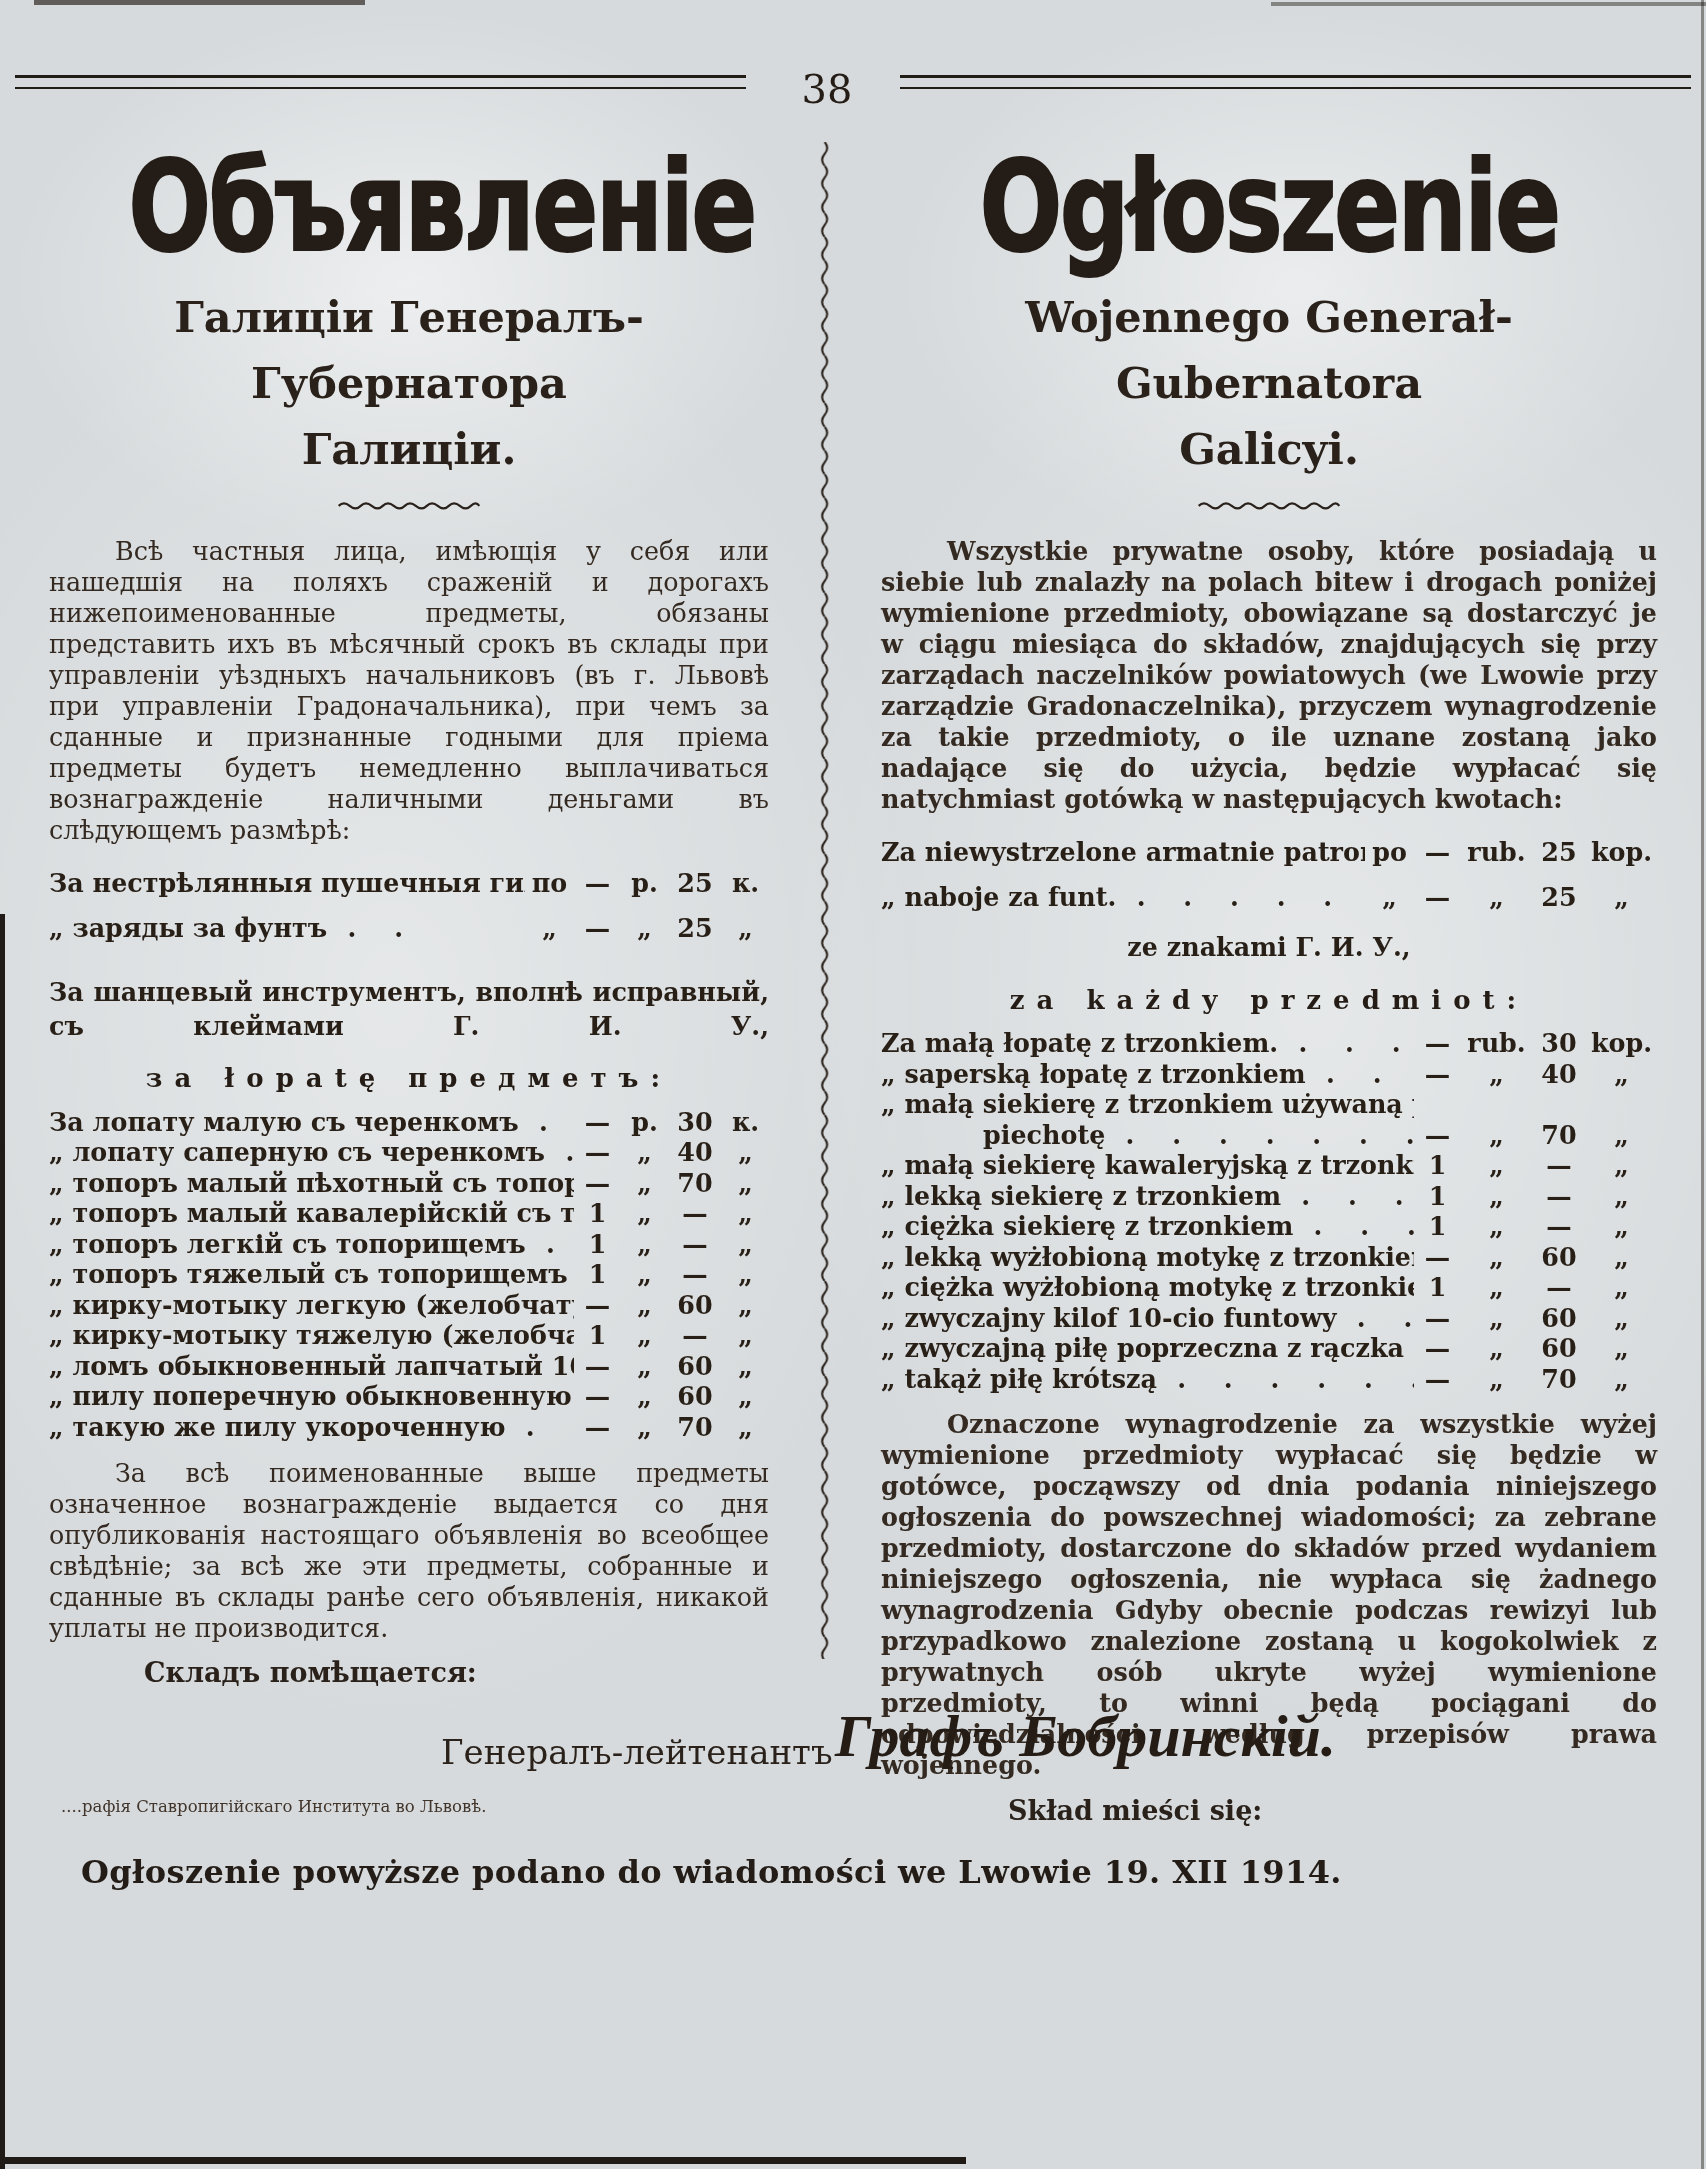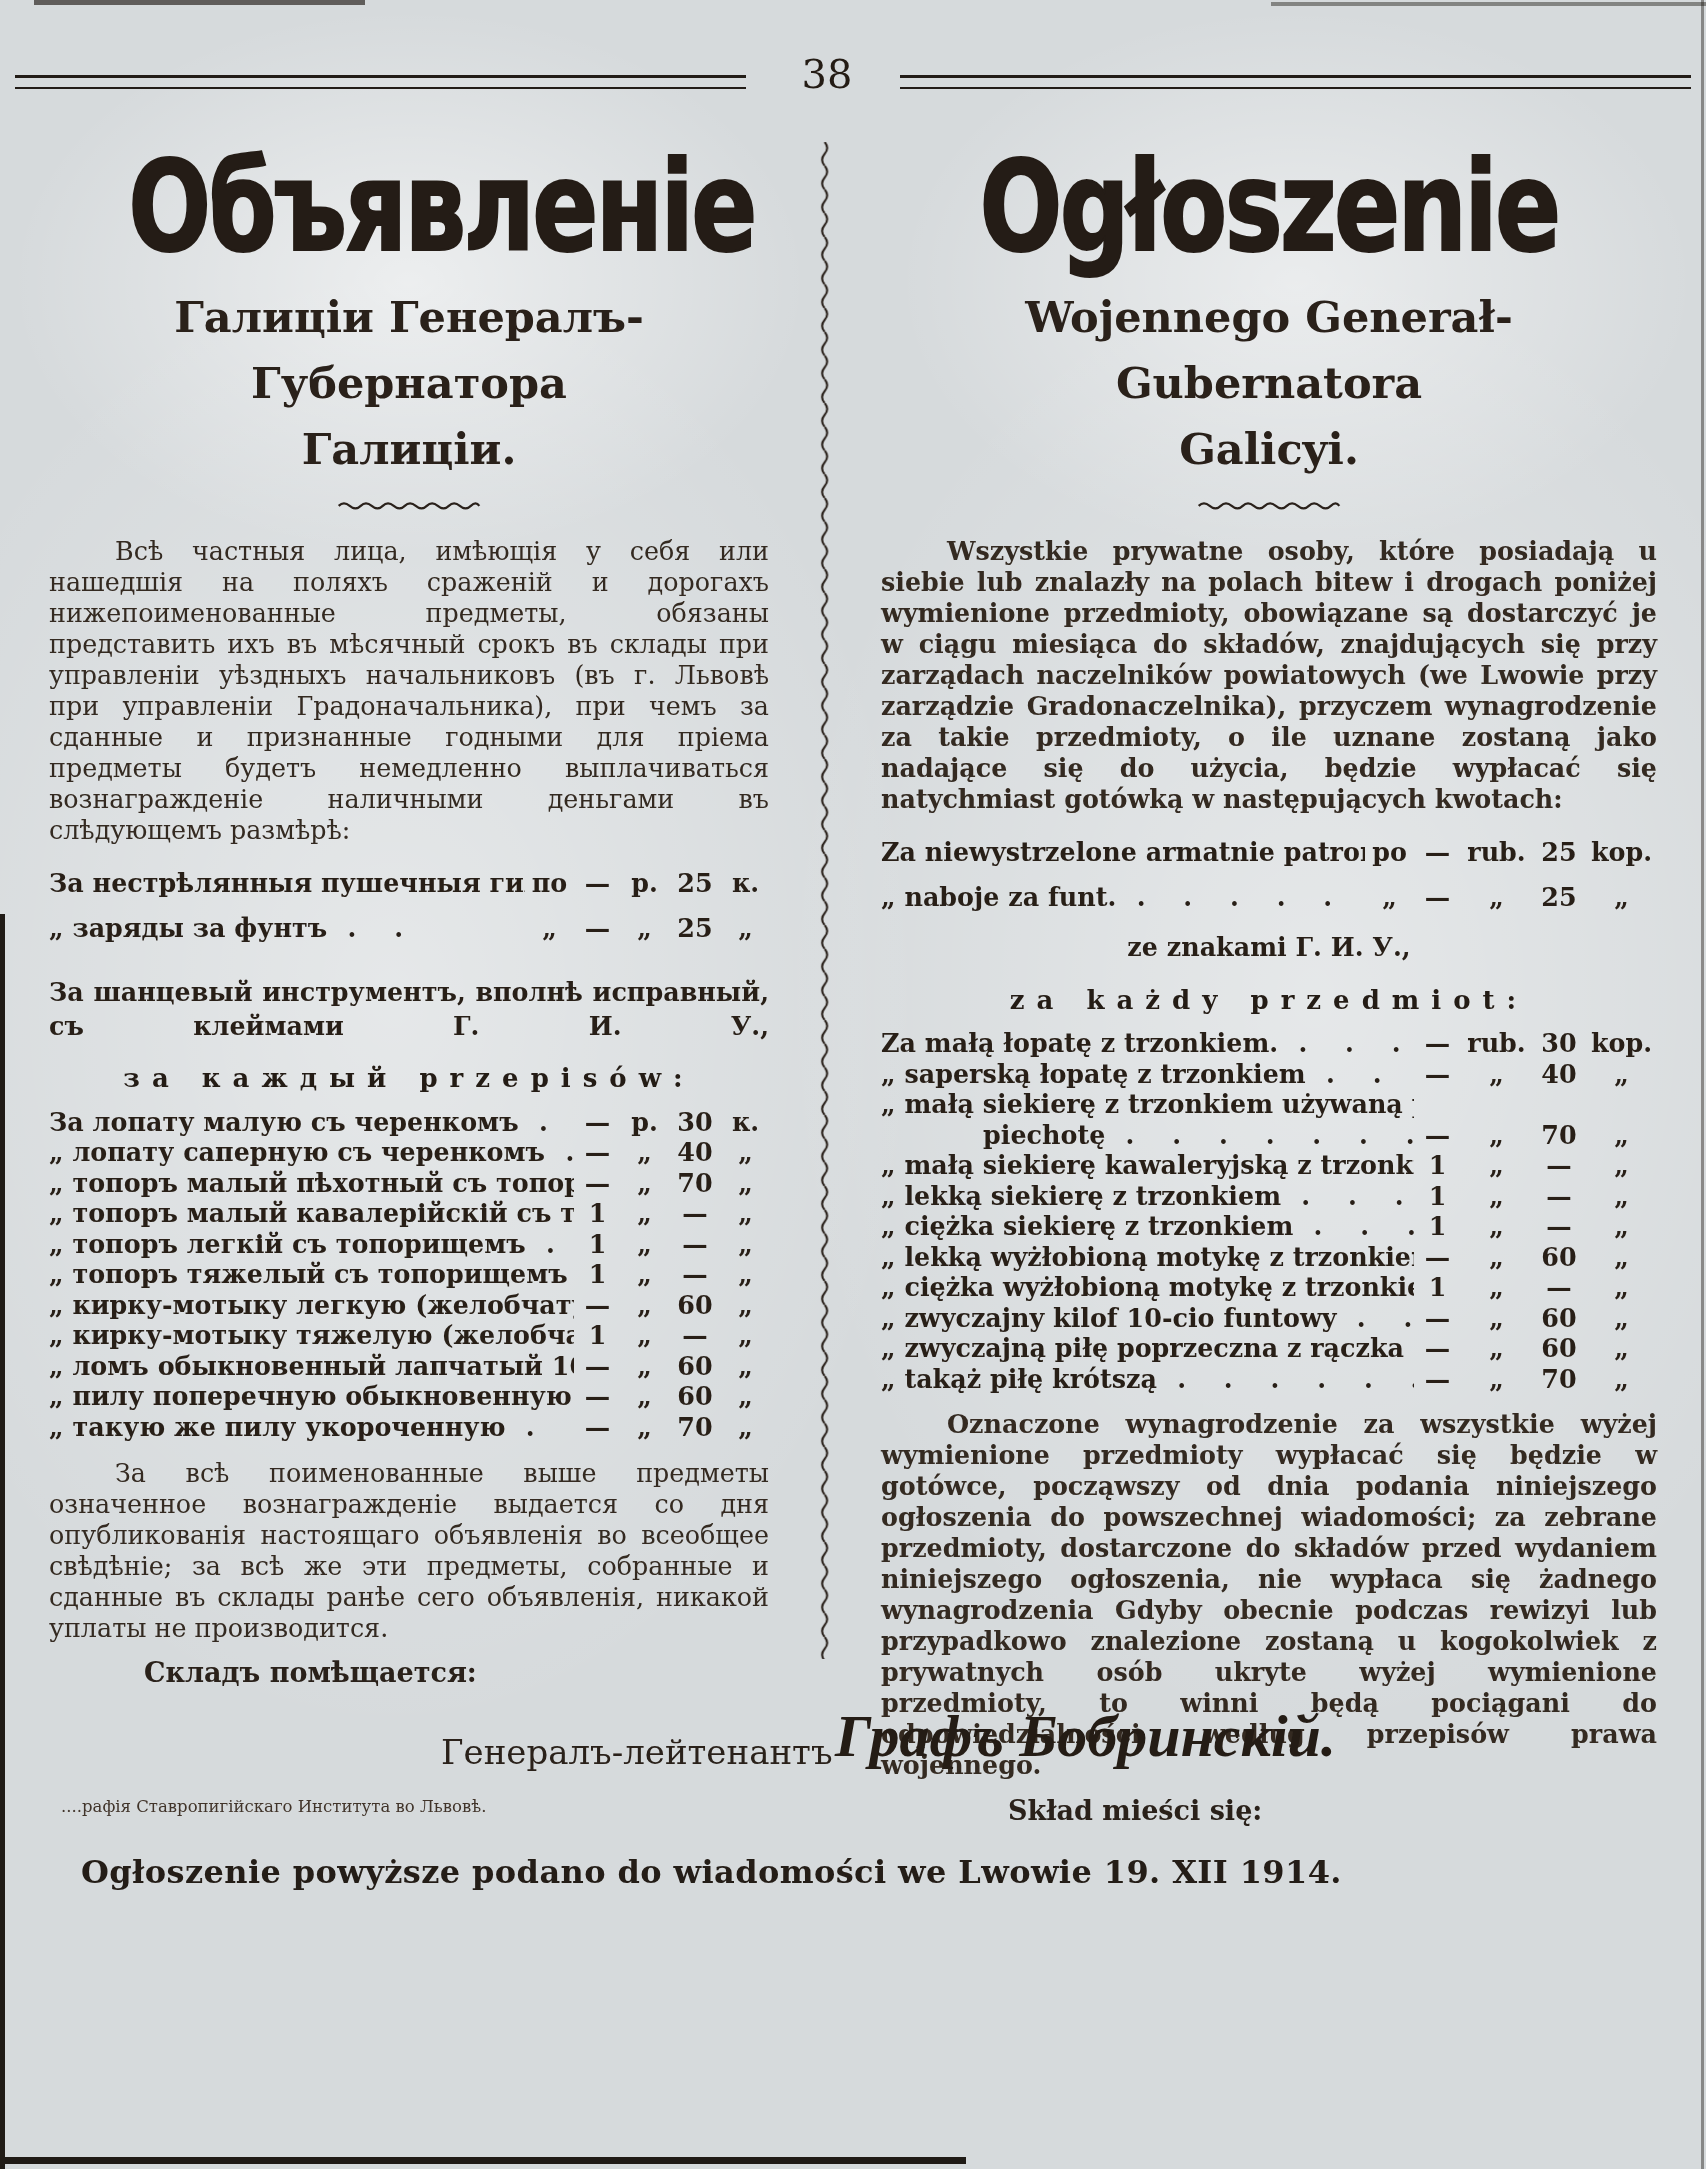--- a/index.html
+++ b/index.html
@@ -10,21 +10,21 @@
       radial-gradient(ellipse 644px 441px at 24% 13%, rgba(255,255,255,.55), transparent 62%),
       radial-gradient(ellipse 644px 441px at 76% 13%, rgba(255,255,255,.5), transparent 62%),
       radial-gradient(ellipse 763px 1059px at 23% 46%, rgba(255,255,255,.38), transparent 70%),
       radial-gradient(ellipse 763px 1059px at 77% 46%, rgba(255,255,255,.38), transparent 70%),
       #d6dadc;
   }
   
   .rule{position:absolute;top:75px;height:9.3px;border-top:3.4px solid #221c17;border-bottom:2.5px solid #221c17;}
   .rule-left{left:15.3px;width:731px;}
   .rule-right{left:900px;width:791px;}
-  .page-num{position:absolute;top:51px;left:776px;width:102px;text-align:center;font-size:40px;color:#241c15;}
+  .page-num{position:absolute;top:66px;left:776px;width:102px;text-align:center;font-size:40px;color:#241c15;}
   
   .col{position:absolute;top:127px;}
   .col-left{left:49px;width:720px;}
   .col-right{left:881px;width:776px;}
   .title{
     margin:12px 0 0;font-family:"DejaVu Sans",sans-serif;font-weight:bold;font-size:125px;line-height:136px;
     text-align:center;color:#241c16;letter-spacing:-3.4px;transform:scaleX(.78);transform-origin:50% 50%;
     -webkit-text-stroke:2.1px #241c16;white-space:nowrap;
   }
   .subtitle{margin:8.5px 0 0;font-weight:bold;font-size:43px;line-height:66px;text-align:center;color:#2a211a;}
@@ -114,21 +114,21 @@
           </span>
         <span class="pc pp">„</span>
         <span class="pc pn1">—</span>
         <span class="pc pu1">„</span>
         <span class="pc pn2">25</span>
         <span class="pc pu2">„</span>
       </div>
     </div>
 
     <p class="instrument">За шанцевый инструментъ, вполнѣ исправный, съ клеймами Г. И. У.,</p>
-    <div class="each">за каждый przepisów:</div>
+    <div class="each">за łopatę предметъ:</div>
 
     <div>
       <div class="prow">
         <span class="lbl">
             <span class="txt">За лопату малую съ черенкомъ</span>
             <span class="dots">. . . .</span>
           </span>
         <span class="pc pn1">—</span>
           <span class="pc pu1">р.</span>
           <span class="pc pn2">30</span>

